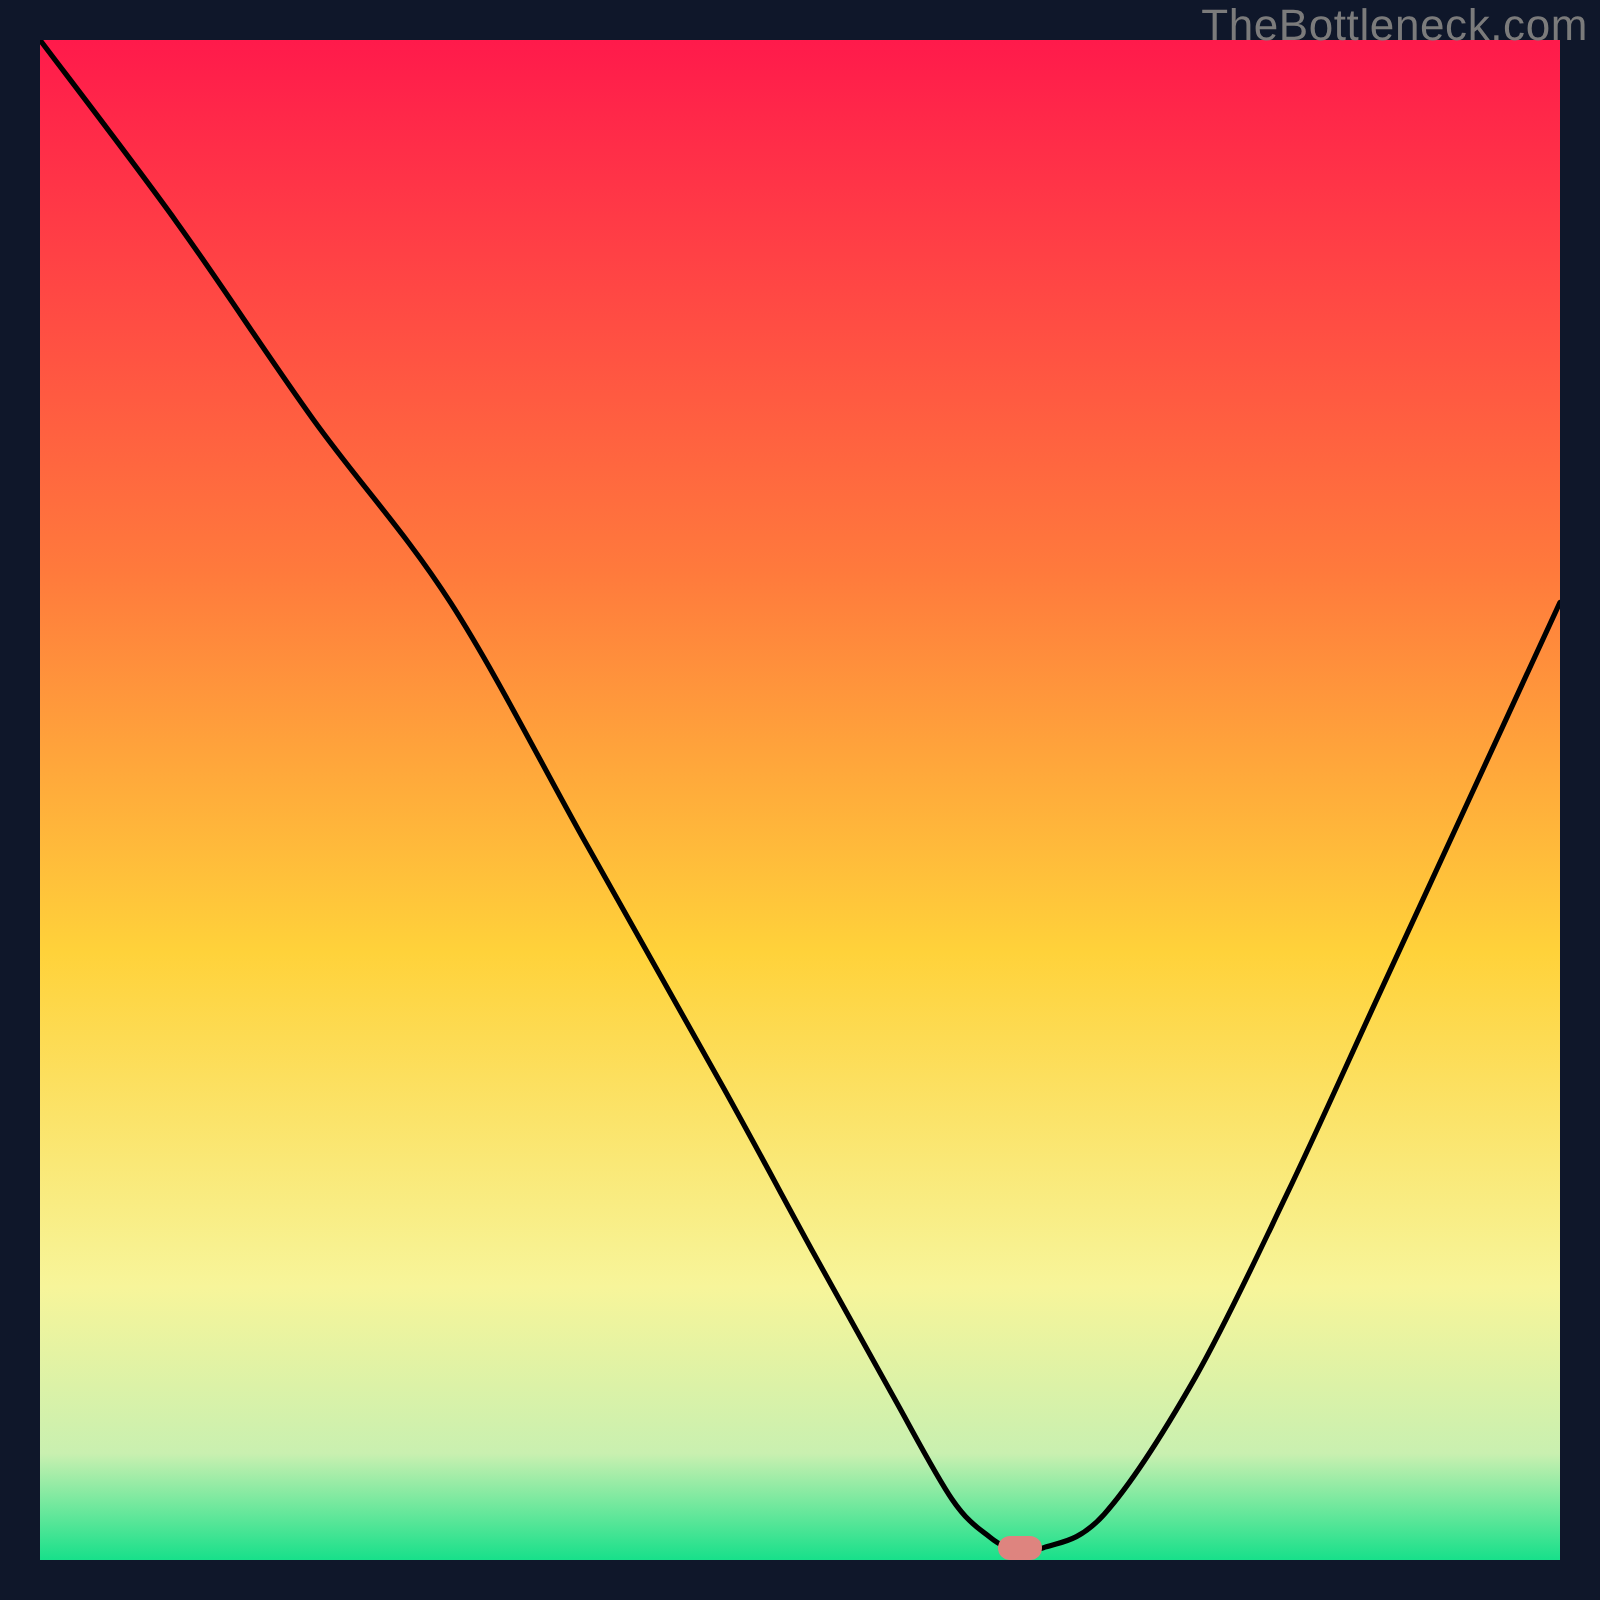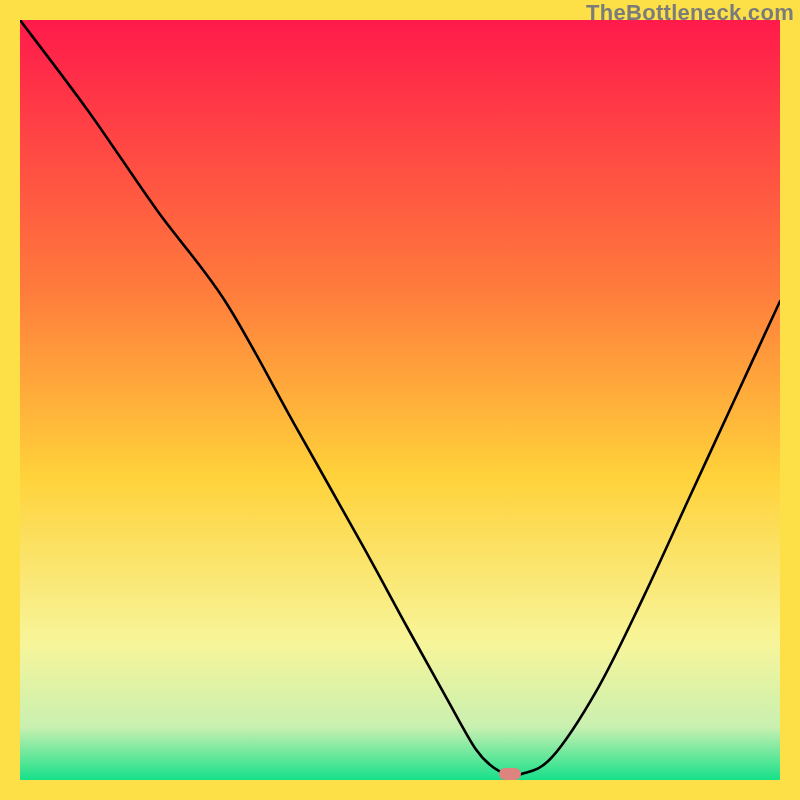--- a/index.html
+++ b/index.html
@@ -9,22 +9,21 @@
     height: 800px;
     background: #000;
     overflow: hidden;
   }
   .frame {
     position: absolute;
     left: 0;
     top: 0;
     width: 800px;
     height: 800px;
-    background: #fde047;
-    font-weight: bold;
+    background: #0f172a;
   }
   .plot {
     position: absolute;
     left: 20px;
     top: 20px;
     width: 760px;
     height: 760px;
     overflow: hidden;
   }
   .gradient {

